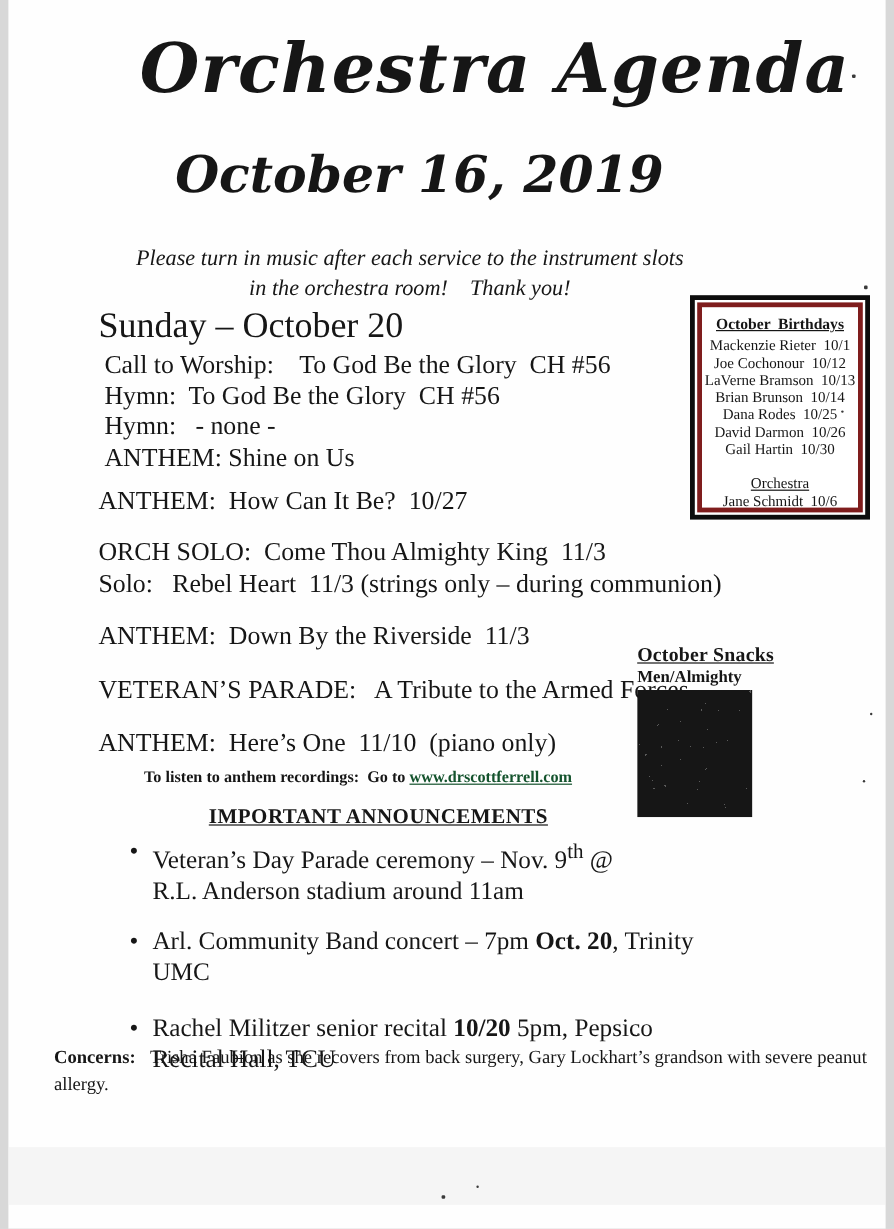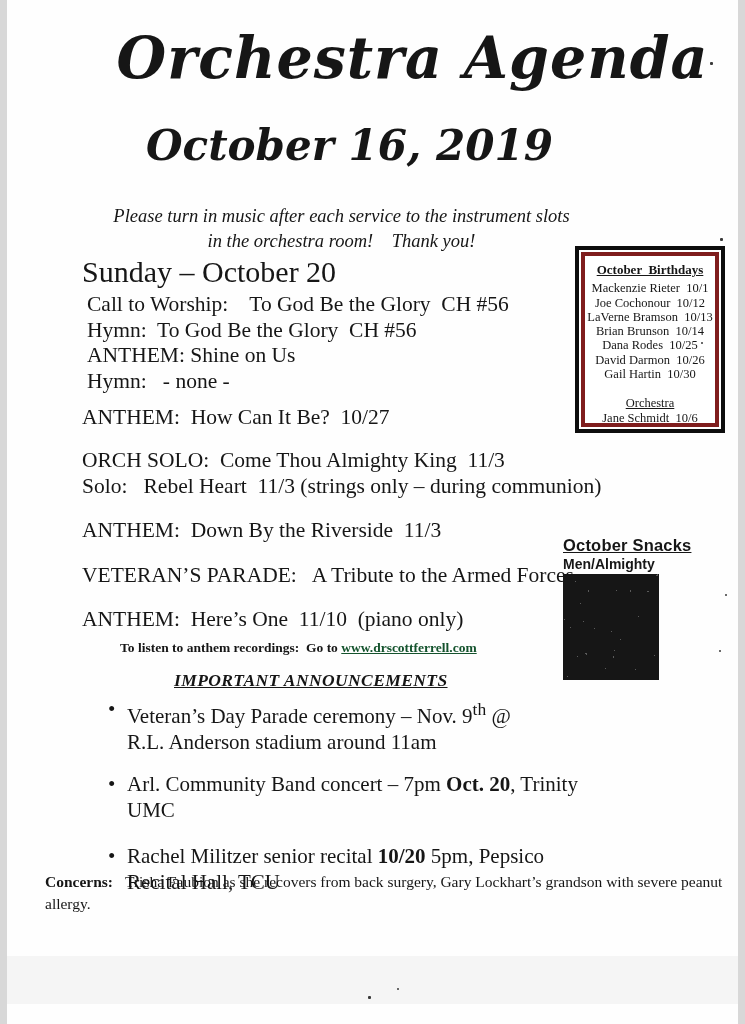--- a/index.html
+++ b/index.html
@@ -32,21 +32,21 @@
   .svc-heading { font-size:30px; margin:0 0 3px 0; font-weight:normal; }
   .svc-line { margin:0 0 0 5px; line-height:25.7px; font-size:21.5px; white-space:pre; }
   .item { margin:0; line-height:26px; font-size:21.5px; white-space:pre; }
   .mt-a { margin-top:9px; }
   .mt-b { margin-top:17px; }
   .mt-c { margin-top:18px; }
   .mt-d { margin-top:19px; }
   .recordings { margin:8px 0 0 38px; font-size:13.5px; font-weight:bold; white-space:pre; }
   .recordings a { color:#14532d; text-decoration:underline; font-weight:bold; }
   .ann-heading {
-    margin:14px 0 0 92px; font-size:17.5px; font-weight:bold; font-style:italic;
+    margin:14px 0 0 92px; font-size:17.5px; font-weight:bold; 
     text-decoration:underline; letter-spacing:0.4px; width:max-content;
   }
   .bullets { margin-top:5px; }
   .bullet { display:flex; margin-left:26px; font-size:21px; line-height:26px; }
   .bullet .dot { width:19px; flex:none; }
   .b-line2 { display:block; }
   .bullet-b { margin-top:16px; }
   .bullet-c { margin-top:20px; }
   
   .bbox {
@@ -54,21 +54,21 @@
     box-sizing:border-box; border:4px solid #0d0d0d; padding:2px; background:#fff;
   }
   .bbox-inner {
     box-sizing:border-box; width:100%; height:100%; border:4px solid #7f1d1d;
     text-align:center; font-size:12.5px; line-height:14.3px; padding-top:7px;
   }
   .b-heading { font-weight:bold; text-decoration:underline; font-size:13px; margin-bottom:4px; white-space:pre; }
   .b-entry { white-space:pre; }
   .b-sub { text-decoration:underline; margin-top:15px; }
   
-  .snacks { position:absolute; left:556px; top:536px; width:140px; font-family:Liberation Sans, sans-serif; }
+  .snacks { position:absolute; left:524px; top:536px; width:140px; font-family:Liberation Serif, serif; }
   .s-heading { font-weight:bold; font-size:16.5px; text-decoration:underline; letter-spacing:0.2px; }
   .s-sub { font-weight:bold; font-size:14px; margin-top:1px; }
   .s-photo { display:block; margin-top:2px; }
   
   .footer { position:absolute; left:38px; top:871px; width:680px; font-size:15.5px; line-height:21.5px; }
   .f-label { font-weight:bold; }
   .f-text { margin-left:12px; }
   
   .scan-band { position:absolute; left:0; top:956px; width:745px; height:48px; background:#ededed; opacity:.55; }
   .speck { position:absolute; width:3px; height:3px; background:#3a3a3a; border-radius:1px; }
@@ -82,22 +82,22 @@
   <div class="date-line">October 16, 2019</div>
   <div class="notice">
     <div>Please turn in music after each service to the instrument slots</div>
     <div>in the orchestra room!    Thank you!</div>
   </div>
 
   <div class="main">
     <h2 class="svc-heading">Sunday – October 20</h2>
     <div class="svc-line">Call to Worship:    To God Be the Glory  CH #56</div>
     <div class="svc-line">Hymn:  To God Be the Glory  CH #56</div>
+    <div class="svc-line">Hymn:   - none -</div>
     <div class="svc-line">ANTHEM: Shine on Us</div>
-    <div class="svc-line">Hymn:   - none -</div>
 
     <div class="item mt-a">ANTHEM:  How Can It Be?  10/27</div>
     <div class="item mt-b">ORCH SOLO:  Come Thou Almighty King  11/3</div>
     <div class="item">Solo:   Rebel Heart  11/3 (strings only – during communion)</div>
     <div class="item mt-c">ANTHEM:  Down By the Riverside  11/3</div>
     <div class="item mt-d">VETERAN’S PARADE:   A Tribute to the Armed Forces</div>
     <div class="item mt-c">ANTHEM:  Here’s One  11/10  (piano only)</div>
 
     <div class="recordings"><span>To listen to anthem recordings:  Go to </span><a href="#">www.drscottferrell.com</a></div>
 

